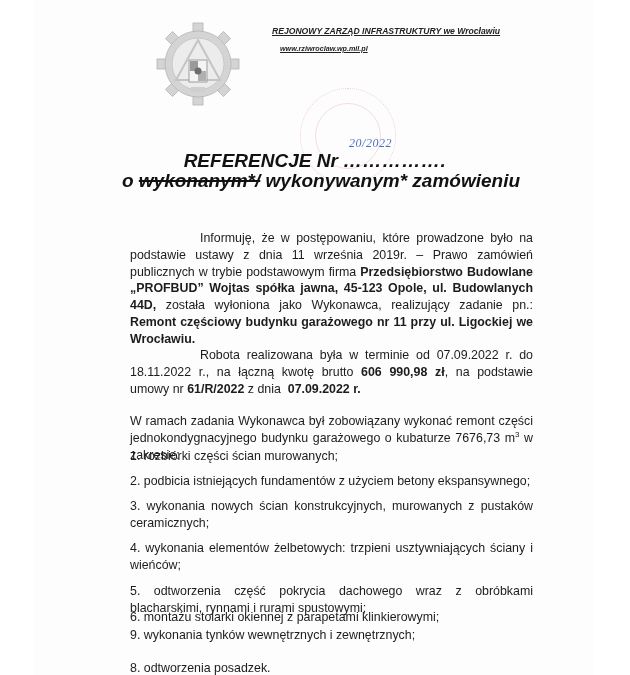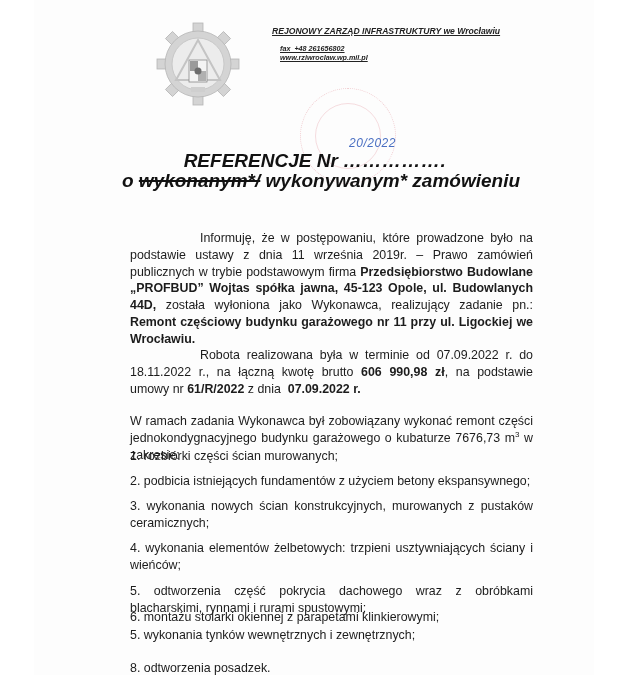--- a/index.html
+++ b/index.html
@@ -6,21 +6,21 @@
   body { width: 630px; height: 675px; position: relative; overflow: hidden; font-family: "Liberation Sans", sans-serif; color: #1a1a1a; }
   .page { position: absolute; left: 34px; top: 0; width: 560px; height: 675px; background: #fdfdfd; }
   .logo { position: absolute; left: 156px; top: 22px; width: 84px; height: 84px; }
   .header { position: absolute; left: 272px; top: 26px; font-style: italic; font-weight: bold; font-size: 8.6px; line-height: 10.6px; color: #222; text-decoration: underline; }
   .header .contact { margin-top: 7px; margin-left: 8px; font-size: 7.2px; line-height: 9.4px; font-weight: bold; }
   .stamp { position: absolute; left: 300px; top: 88px; width: 96px; height: 96px; border-radius: 50%; border: 1.5px dotted rgba(220,120,130,0.35); box-sizing: border-box; }
   .stamp::after { content: ""; position: absolute; left: 14px; top: 14px; right: 14px; bottom: 14px; border-radius: 50%; border: 1px solid rgba(220,120,130,0.25); }
   .title { position: absolute; left: 0; width: 630px; text-align: center; font-weight: bold; font-style: italic; font-size: 19px; color: #111; }
   .title1 { top: 150px; left: 0px; }
   .title1 .dots { letter-spacing: 0.5px; position: relative; }
-  .title1 .hand { position: absolute; left: 6px; top: -14px; font-family: Liberation Sans, sans-serif; font-style: italic; font-weight: normal; font-size: 12px; color: #4a6fc2; white-space: nowrap; }
+  .title1 .hand { position: absolute; left: 6px; top: -14px; font-family: Liberation Serif, serif; font-style: italic; font-weight: normal; font-size: 12px; color: #4a6fc2; white-space: nowrap; }
   .title2 { top: 170px; left: 6px; }
   .strike { text-decoration: line-through; text-decoration-thickness: 2px; margin-top: 32px; }
   .body { position: absolute; left: 130px; width: 403px; font-size: 12.4px; line-height: 16.8px; text-align: justify; color: #1c1c1c; }
   .body p { margin: 0; }
   .indent { text-indent: 70px; }
   .b { font-weight: bold; }
   .p1 { top: 230px; }
   .p2 { top: 347px; }
   .p3 { top: 413px; }
   .list { position: absolute; left: 130px; width: 403px; font-size: 12.4px; line-height: 16.8px; text-align: justify; color: #1c1c1c; }
@@ -51,21 +51,20 @@
   <rect x="42" y="49" width="8" height="10" fill="#b0b0b0"></rect>
   <circle cx="42" cy="49" r="3.5" fill="#6d6d6d"></circle>
   <rect x="35" y="65" width="14" height="5" fill="#cfcfcf"></rect>
 </svg>
 
 <div class="stamp"></div>
 
 <div class="header">
   <div>REJONOWY ZARZĄD INFRASTRUKTURY we Wrocławiu</div>
   <div class="contact">
-    <div style="white-space:pre">fax  +48 261656802</div>
     <div>www.rziwroclaw.wp.mil.pl</div>
   </div>
 </div>
 
 <div class="title title1">
   <span style="white-space:pre">REFERENCJE Nr </span><span class="dots"><span>…………….</span><span class="hand">20/2022</span></span>
 </div>
 <div class="title title2">
   <span style="white-space:pre">o </span><span class="strike">wykonanym*/</span><span style="white-space:pre"> wykonywanym* zamówieniu</span>
 </div>
@@ -82,15 +81,15 @@
   <p><span>W ramach zadania Wykonawca był zobowiązany wykonać remont części jednokondygnacyjnego budynku garażowego o kubaturze 7676,73 m</span><sup>3</sup><span> w zakresie:</span></p>
 </div>
 
 <div class="list">
   <div class="item" style="top: 448px;">1. rozbiórki części ścian murowanych;</div>
   <div class="item" style="top: 473px;">2. podbicia istniejących fundamentów z użyciem betony ekspansywnego;</div>
   <div class="item" style="top: 498px;">3. wykonania nowych ścian konstrukcyjnych, murowanych z pustaków ceramicznych;</div>
   <div class="item" style="top: 540px;">4. wykonania elementów żelbetowych: trzpieni usztywniających ściany i wieńców;</div>
   <div class="item" style="top: 583px;">5. odtworzenia część pokrycia dachowego wraz z obróbkami blacharskimi, rynnami i rurami spustowymi;</div>
   <div class="item" style="top: 609px;">6. montażu stolarki okiennej z parapetami klinkierowymi;</div>
-  <div class="item" style="top: 627px;">5. wykonania tynków wewnętrznych i zewnętrznych;</div>
+  <div class="item" style="top: 627px;">9. wykonania tynków wewnętrznych i zewnętrznych;</div>
   <div class="item" style="top: 660px;">8. odtworzenia posadzek.</div>
 </div>
 
 </body></html>

